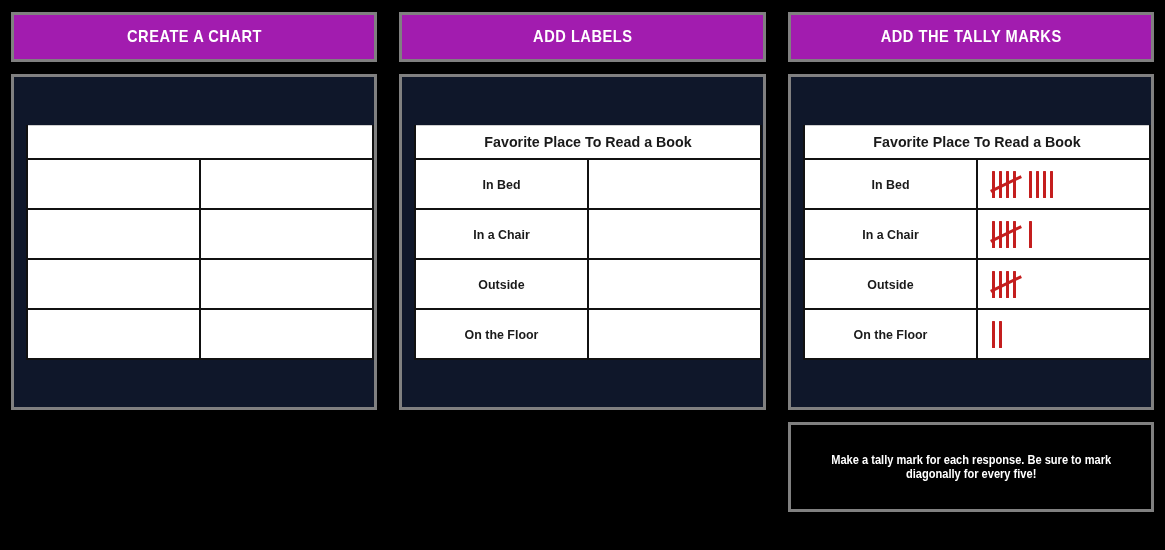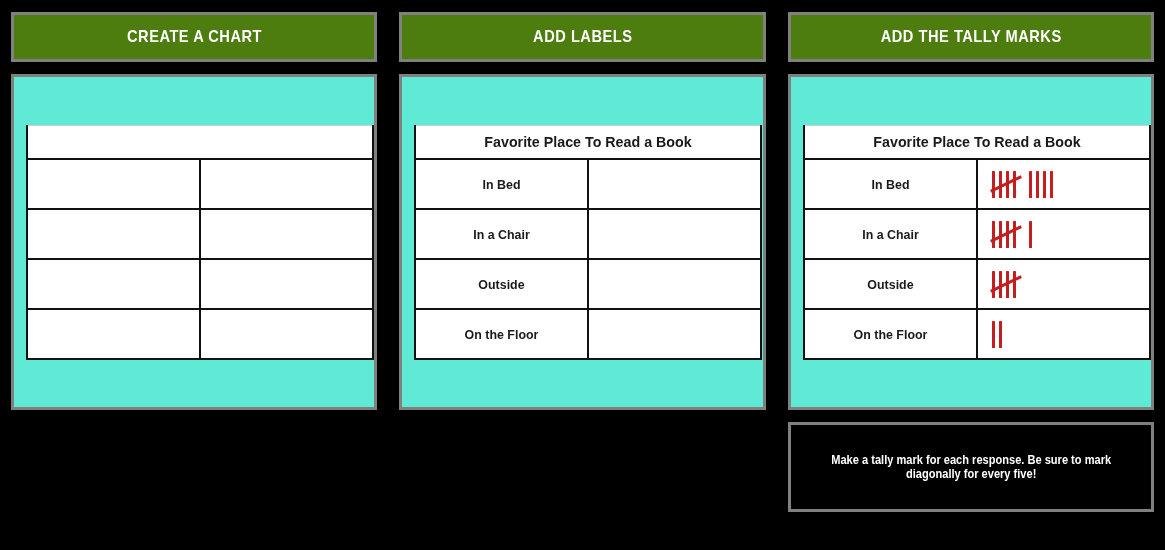--- a/index.html
+++ b/index.html
@@ -32,21 +32,21 @@
     box-sizing: border-box;
     padding: 12px 11px 0 11px;
     display: flex;
     flex-direction: column;
   }
 
   
   .title-box {
     height: 50px;
     border: 3px solid #808080;
-    background: #4d7c0f;
+    background: #a21caf;
     display: flex;
     align-items: center;
     justify-content: center;
     box-sizing: border-box;
     flex: 0 0 auto;
   }
   .title-text {
     color: #ffffff;
     font-family: "Liberation Sans Narrow", "Liberation Sans", sans-serif;
     font-weight: bold;
@@ -54,21 +54,21 @@
     letter-spacing: 0.6px;
     text-align: center;
     transform: scaleX(0.86);
     white-space: nowrap;
   }
 
   
   .canvas {
     margin-top: 12px;
     height: 336px;
-    background: #5eead4;
+    background: #0f172a;
     border: 3px solid #808080;
     box-sizing: border-box;
     position: relative;
     flex: 0 0 auto;
     overflow: hidden;
   }
 
   .tally-table {
     position: absolute;
     left: 12px;

